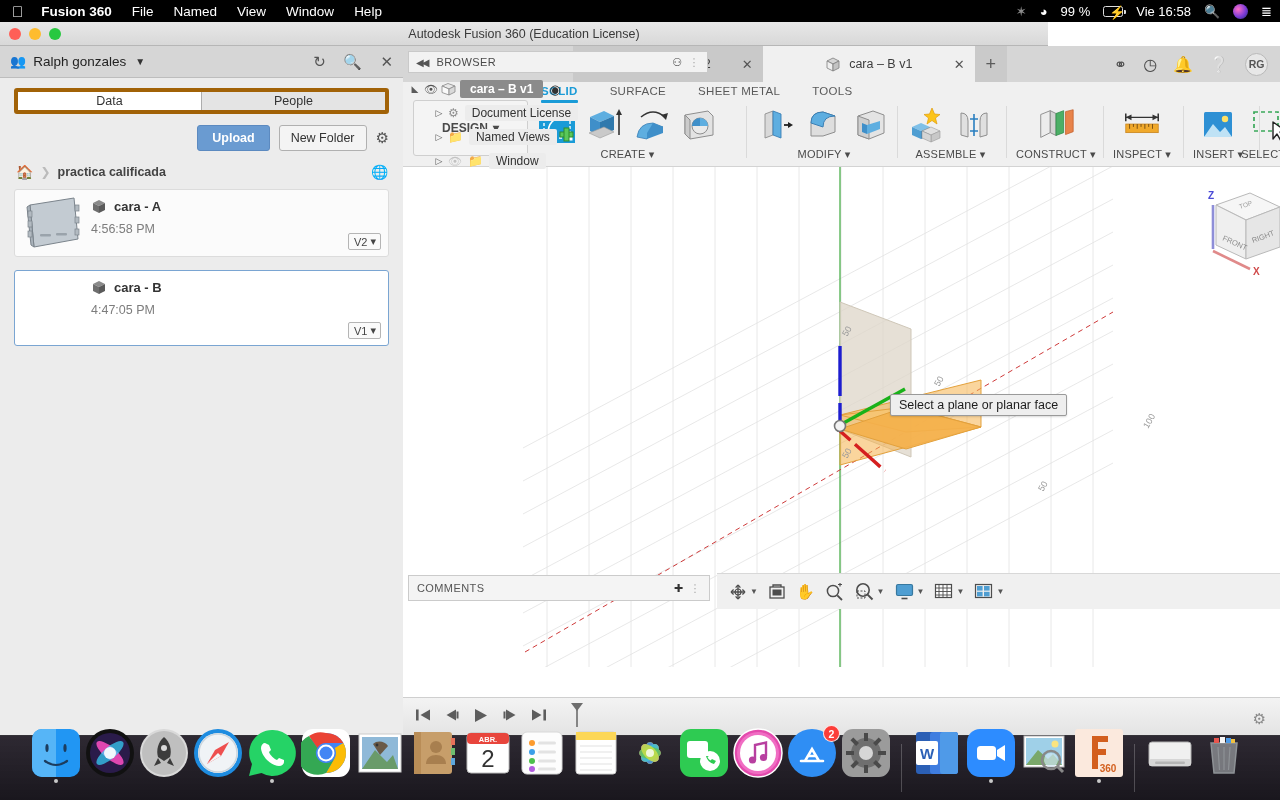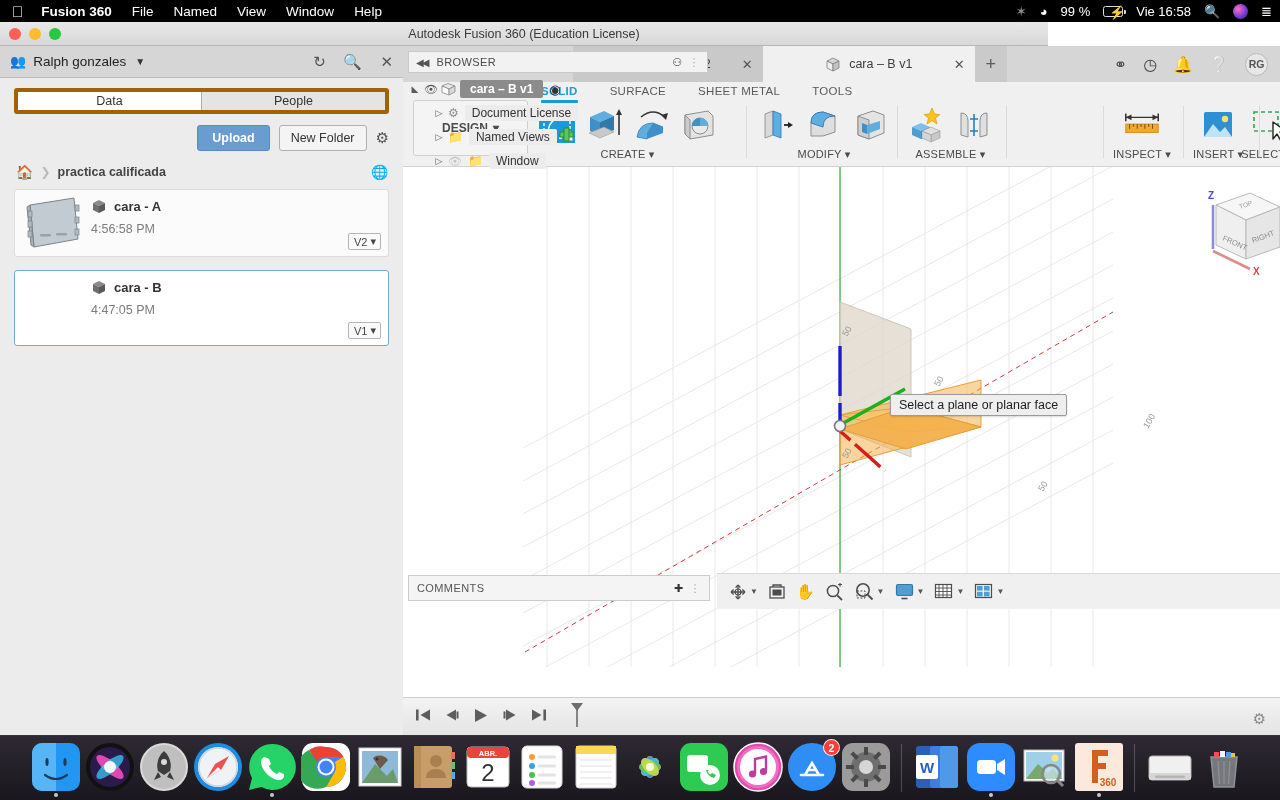--- a/index.html
+++ b/index.html
@@ -181,21 +181,21 @@
   .timeline .tbtn { color:#5d5d5d; font-size:14px; }
   .tl-gear { position:absolute; right:14px; top:12px; color:#8a8a8a; font-size:15px; }
 
   
   .dock {
     position:absolute; left:0; bottom:0; width:1280px; height:65px;
     background:linear-gradient(rgba(30,25,35,.93),rgba(18,15,22,.97));
     display:flex; align-items:flex-end; justify-content:center; gap:0px;
     border-top:1px solid rgba(255,255,255,.12);
   }
-  .dicon { width:50px; height:50px; margin:0 2px 8px 2px; border-radius:11px; position:relative;text-decoration:underline; }
+  .dicon { width:50px; height:50px; margin:0 2px 22px 2px; border-radius:11px; position:relative;text-decoration:underline; }
   .dot { position:absolute; bottom:-5px; left:50%; transform:translateX(-50%); width:4px; height:4px; border-radius:50%; background:#c9c9c9; }
   .dsep { width:1px; height:48px; background:rgba(255,255,255,.22); margin:0 8px 8px 8px; }
   .badge {
     position:absolute; top:-3px; right:-3px; background:#fc3d39; color:#fff; border-radius:50%;
     width:17px; height:17px; font-size:10.5px; display:flex; align-items:center; justify-content:center;
     border:1.5px solid rgba(255,255,255,.85); font-weight:bold;
   }
 </style>
 </head>
 <body>
@@ -511,20 +511,33 @@
                 <path d="M33 8 Q26 8 26 16 L26 32 L33 30 Z" fill="#e0e0e0" stroke="#8e8e8e" stroke-width="1"></path>
                 <path d="M20 9v22" stroke="#2a7fc0" stroke-width="1.6"></path>
                 <path d="M16 14h8M16 26h8" stroke="#2a7fc0" stroke-width="1.6"></path>
               </svg>
             </div>
           </div>
           <div class="lbl"><span>ASSEMBLE</span> ▾</div>
         </div>
         <div class="divider" style="left:603px;"></div>
 
+        <div class="grp" style="left:613px;">
+          <div class="icons">
+            <div class="tool">
+              <svg width="44" height="40" viewBox="0 0 44 40">
+                <polygon points="6,9 16,5 16,28 6,33" fill="#ececec" stroke="#8e8e8e" stroke-width="1"></polygon>
+                <polygon points="16,5 22,8 22,31 16,28" fill="#d3d3d3" stroke="#8e8e8e" stroke-width="1"></polygon>
+                <polygon points="22,8 30,5 30,28 22,31" fill="#4caf66" stroke="#2e8b4a" stroke-width=".8"></polygon>
+                <polygon points="32,6 40,4 40,27 32,30" fill="#e8834a" stroke="#c25f2a" stroke-width=".8"></polygon>
+              </svg>
+            </div>
+          </div>
+          <div class="lbl"><span>CONSTRUCT</span> ▾</div>
+        </div>
         <div class="divider" style="left:700px;"></div>
 
         <div class="grp" style="left:710px;">
           <div class="icons">
             <div class="tool">
               <svg width="44" height="40" viewBox="0 0 44 40">
                 <path d="M5 12h34" stroke="#333" stroke-width="1.4"></path>
                 <path d="M5 8v8M39 8v8" stroke="#333" stroke-width="1.6"></path>
                 <polygon points="5,12 11,9 11,15" fill="#333"></polygon>
                   <polygon points="39,12 33,9 33,15" fill="#333"></polygon>

